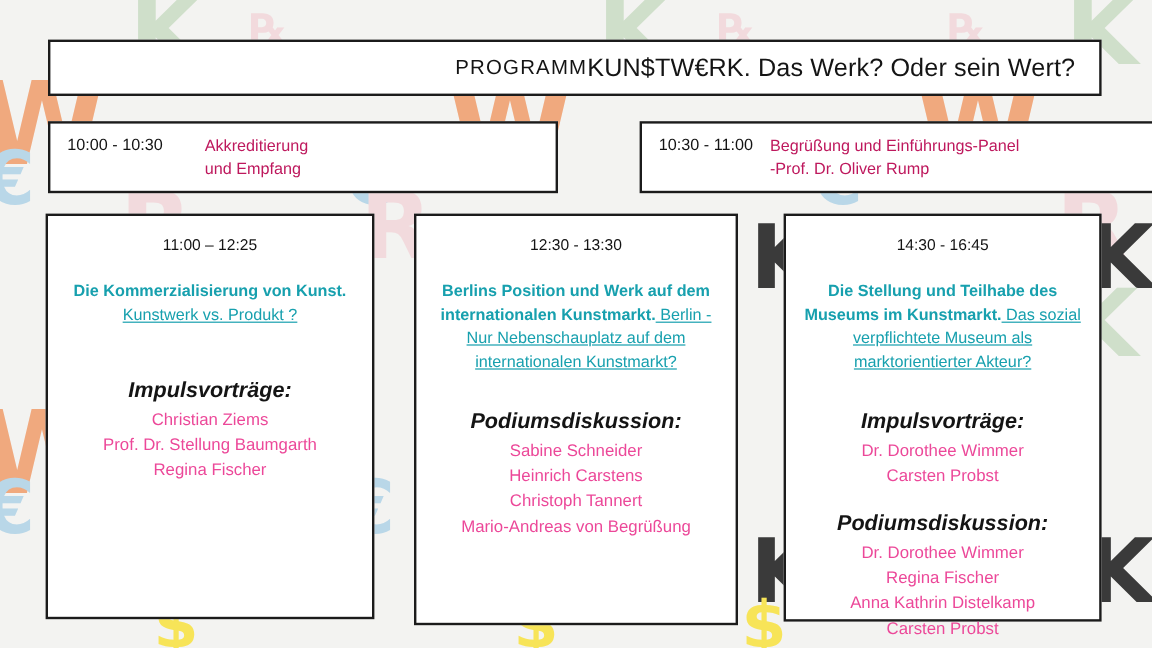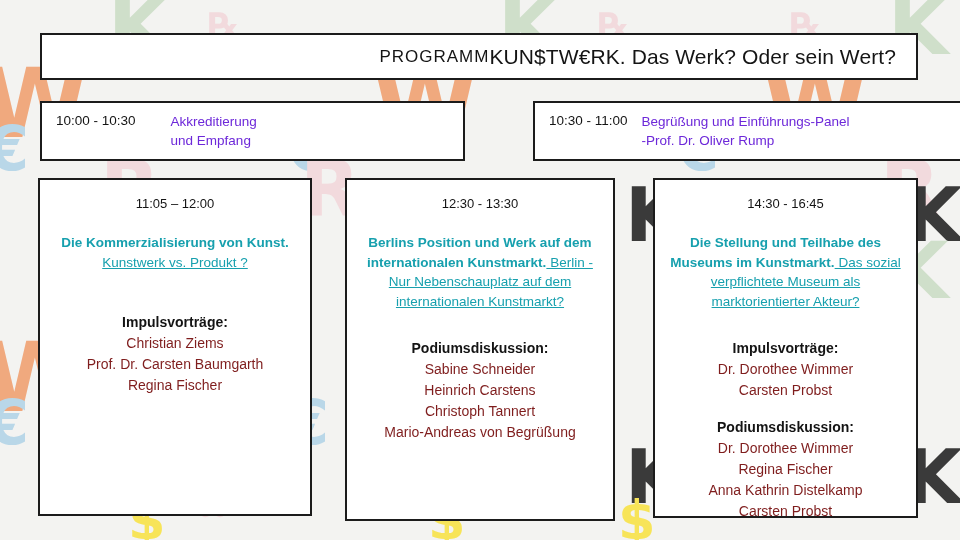--- a/index.html
+++ b/index.html
@@ -60,21 +60,21 @@
     display:flex;align-items:flex-start;
     padding:9px 14px 0 14px;
   }
   #slot-1{left:40px;width:425px;gap:21px;}
   #slot-2{left:497px;width:476px;margin-left:36px;}
   .slot-time{
     font-size:13.5px;color:#141414;white-space:nowrap;
     padding-top:1px;
   }
   .slot-desc{
-    font-size:13.5px;color:#6d28d9;margin-left:14px;
+    font-size:13.5px;color:#be185d;margin-left:14px;
     line-height:1.42;
   }
 
   
   .session{
     top:178px;
     display:flex;flex-direction:column;align-items:center;
     padding:16px 10px 0 10px;
     text-align:center;
   }
@@ -87,25 +87,26 @@
   }
   .session-topic{
     font-size:13.5px;line-height:1.46;color:#17A0AE;
     margin-bottom:10px;
   }
   .session-topic .bold{font-weight:700;}
   .session-topic .reg{font-weight:400;text-decoration:underline;}
 
   .block{margin-top:16px;}
   .block-head{
-    font-size:14px;font-weight:700;color:#141414;
+    font-size:18px;font-weight:700;color:#141414;
     line-height:1.5;
+    font-style:italic;
   }
   .block-name{
-    font-size:14px;font-weight:400;color:#7f1d1d;
+    font-size:14px;font-weight:400;color:#ec4899;
     line-height:1.5;
   }
 
   .spacer-lg{height:14px;}
 </style>
 </head>
 <body>
 
 <div id="bg-pattern">
     <span class="bg-glyph" style="left: 108px; top: -12px; font-size: 78px; color: rgb(207, 223, 202);">K</span>
@@ -166,29 +167,29 @@
 
   <div class="panel slot" id="slot-2">
     <div class="slot-time">10:30 - 11:00</div>
     <div class="slot-desc">
       <div>Begrüßung und Einführungs-Panel</div>
       <div>-Prof. Dr. Oliver Rump</div>
     </div>
   </div>
 
   <div class="panel session" id="session-1">
-    <div class="session-time">11:05 – 12:00</div>
+    <div class="session-time">11:00 – 12:25</div>
     <div class="session-topic">
       <span class="bold">Die Kommerzialisierung von Kunst.</span><span class="reg"> Kunstwerk vs. Produkt ?</span>
     </div>
     <div class="spacer-lg"></div>
     <div class="block">
       <div class="block-head">Impulsvorträge:</div>
       <div class="block-name">Christian Ziems</div>
-      <div class="block-name">Prof. Dr. Carsten Baumgarth</div>
+      <div class="block-name">Prof. Dr. Stellung Baumgarth</div>
       <div class="block-name">Regina Fischer</div>
     </div>
   </div>
 
   <div class="panel session" id="session-2">
     <div class="session-time">12:30 - 13:30</div>
     <div class="session-topic">
       <span class="bold">Berlins Position und Werk auf dem internationalen Kunstmarkt.</span><span class="reg"> Berlin - Nur Nebenschauplatz auf dem internationalen Kunstmarkt?</span>
     </div>
     <div class="block">

